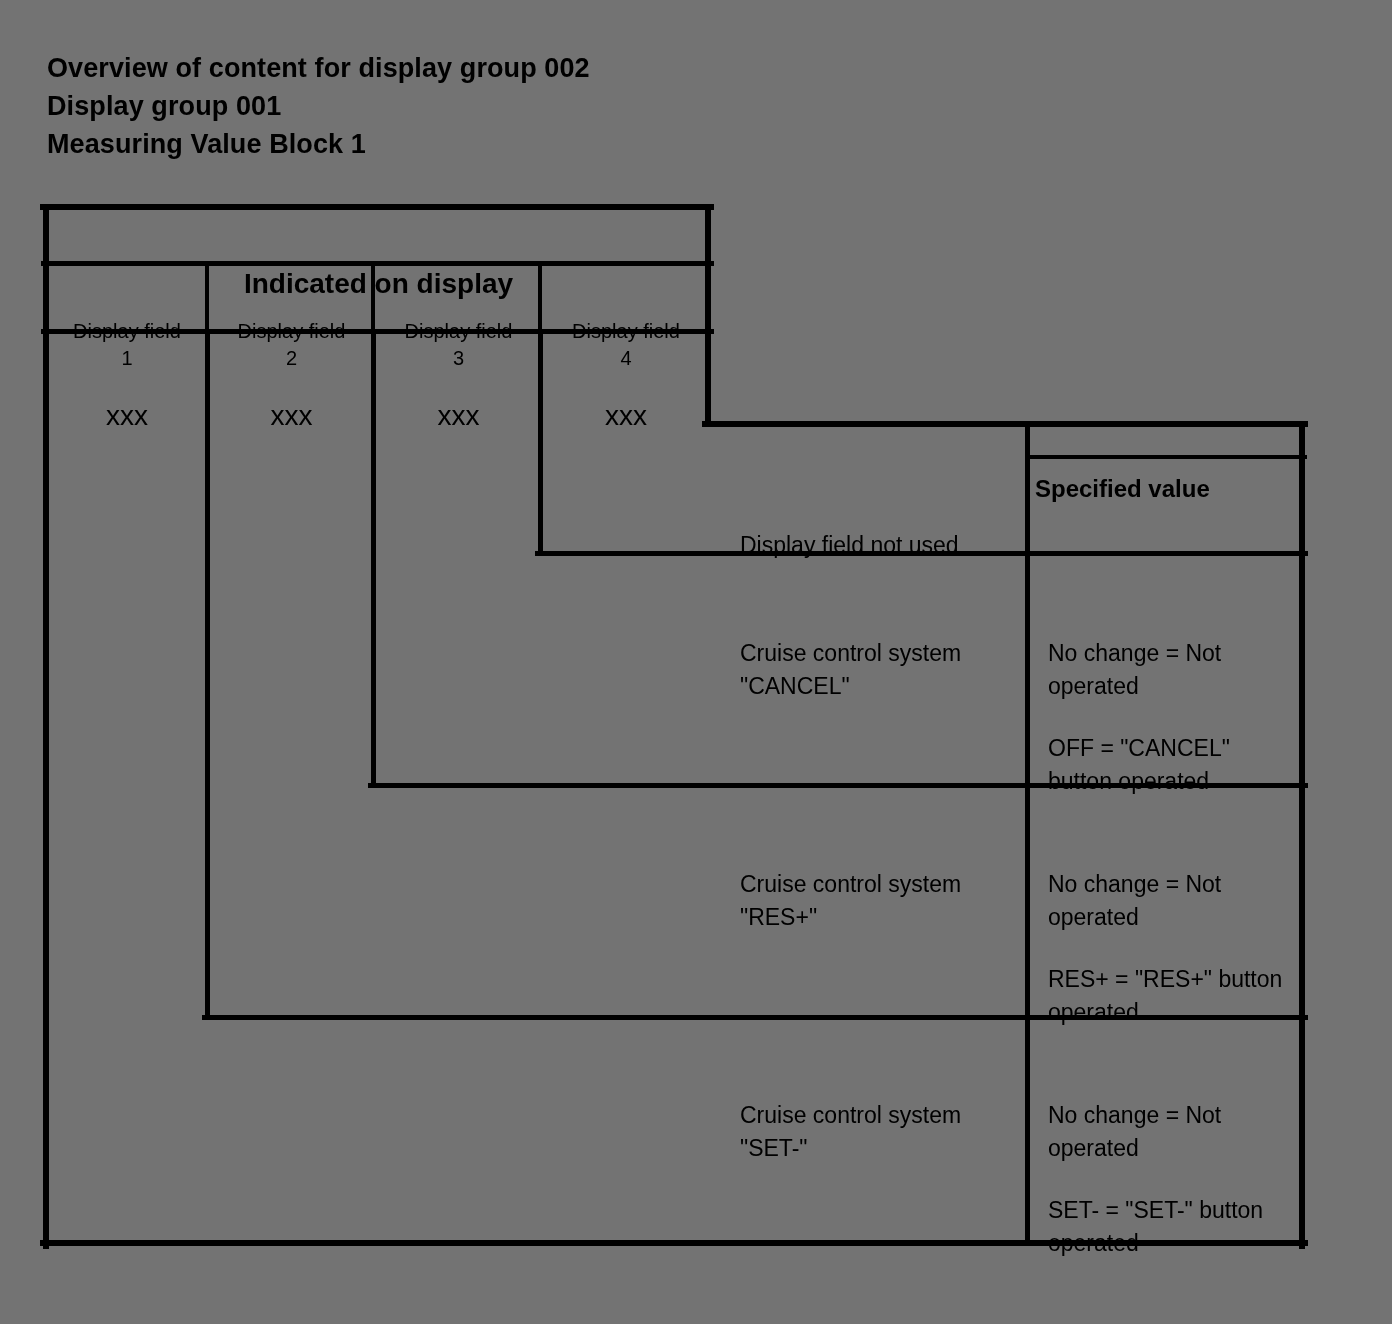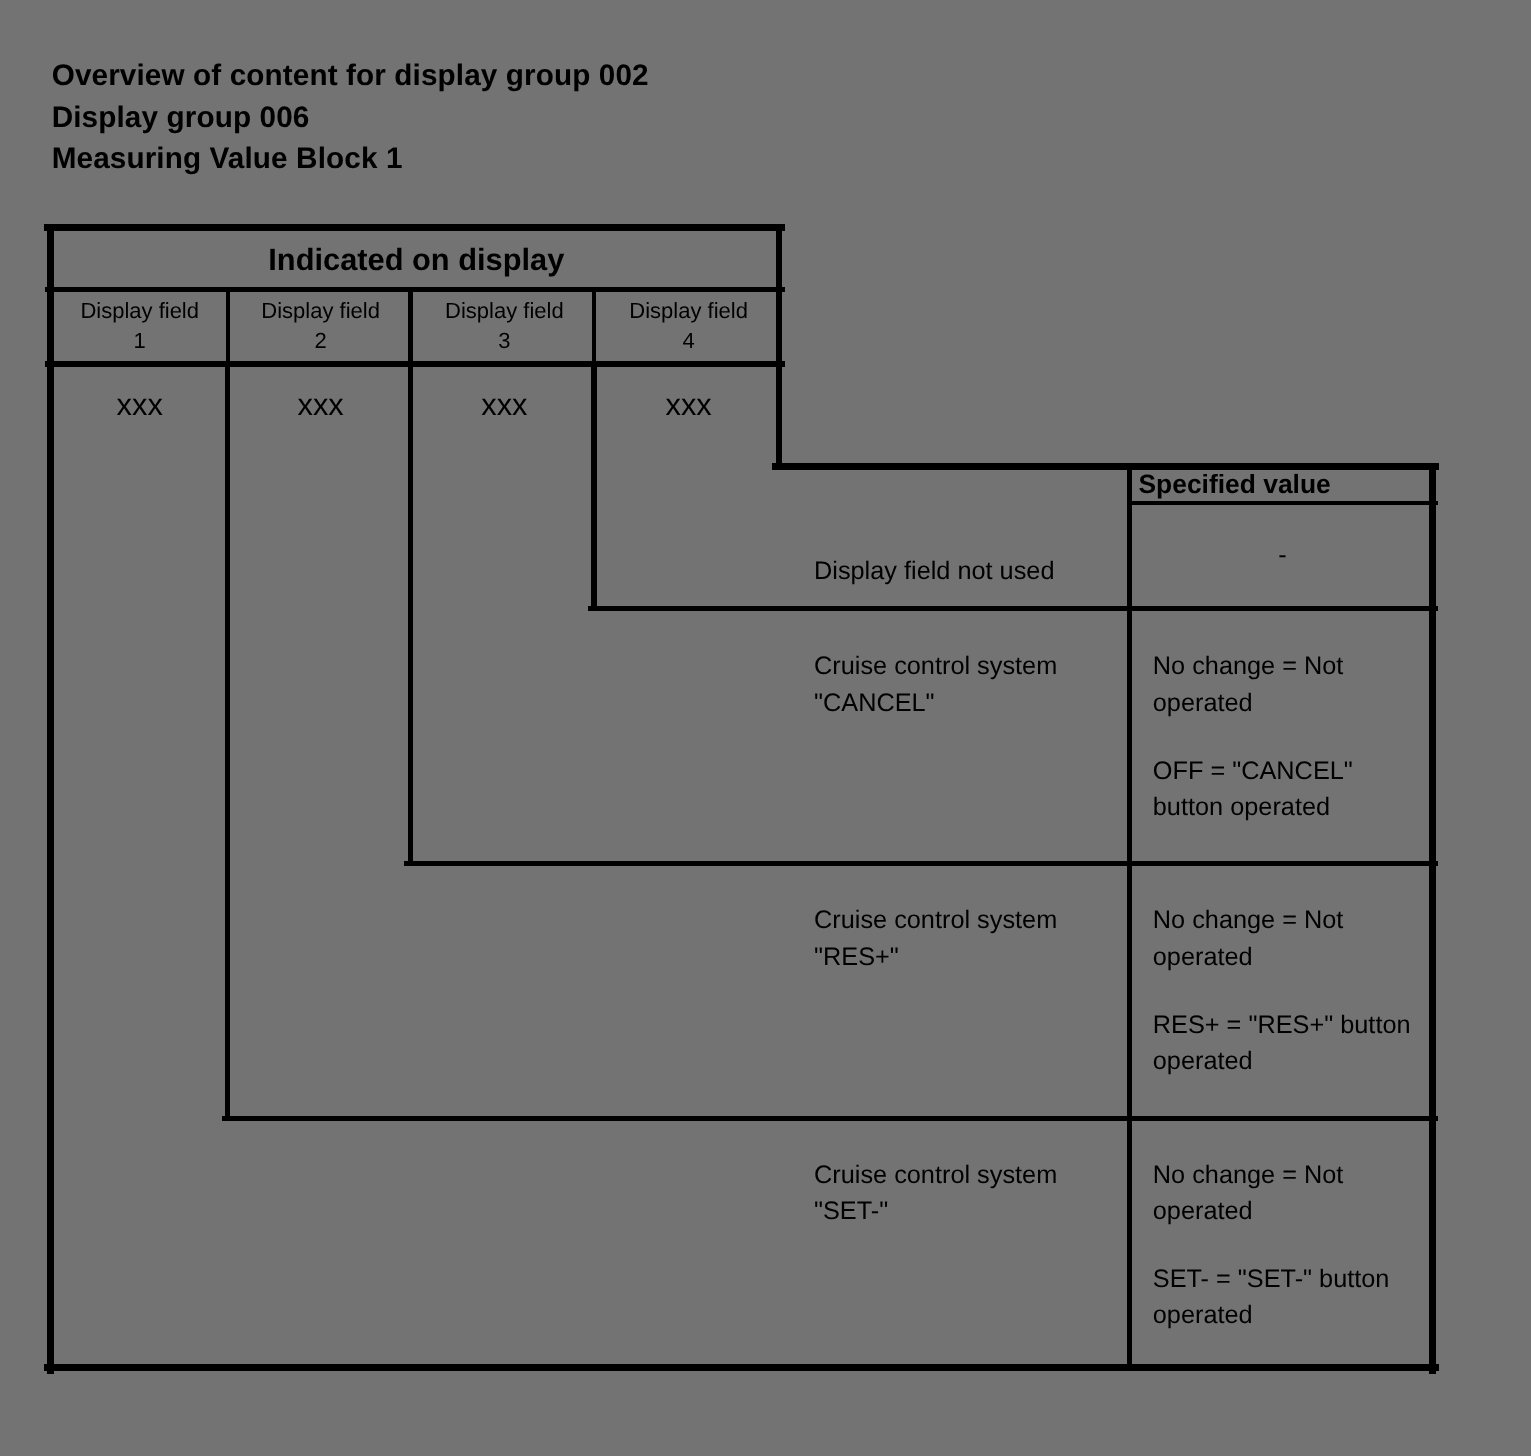--- a/index.html
+++ b/index.html
@@ -45,20 +45,21 @@
     pointer-events: none;
   }
 
   
   .cell-text {
     position: absolute;
     box-sizing: border-box;
     font-size: 23px;
     line-height: 31px;
     color: #000000;
+    margin-top: 48px;
   }
 
   .banner-title {
     font-size: 28px;
     font-weight: bold;
     text-align: center;
   }
   .col-head {
     font-size: 20px;
     text-align: center;
@@ -89,21 +90,21 @@
   }
   .para + .para { margin-top: 29px; }
 </style>
 </head>
 <body>
 
 <div id="page">
 
   <div class="heading-block">
     <div class="heading-line">Overview of content for display group 002</div>
-    <div class="heading-line">Display group 006</div>
+    <div class="heading-line">Display group 001</div>
     <div class="heading-line">Measuring Value Block 1</div>
   </div>
 
   <svg id="linework" viewBox="0 0 1392 1324" width="1392" height="1324" xmlns="http://www.w3.org/2000/svg" shape-rendering="crispEdges">
     <g stroke="#000000" fill="none" stroke-linecap="square">
 
       <path d="M 43 207 L 711 207" stroke-width="6"></path>
 
       <path d="M 708 207 L 708 421" stroke-width="6"></path>
 
@@ -162,21 +163,21 @@
     <span>4</span>
   </div>
 
   <div class="cell-text xxx-cell" style="left:47px; top:352px; width:160px;">xxx</div>
   <div class="cell-text xxx-cell" style="left:210px; top:352px; width:163px;">xxx</div>
   <div class="cell-text xxx-cell" style="left:377px; top:352px; width:163px;">xxx</div>
   <div class="cell-text xxx-cell" style="left:544px; top:352px; width:164px;">xxx</div>
 
   <div class="cell-text spec-head" style="left:1035px; top:425px; width:265px;">Specified value</div>
 
-  <div class="cell-text desc-cell" style="left:740px; top:502px; width:280px;">
+  <div class="cell-text desc-cell" style="left:740px; top:481px; width:280px;">
     <div>Display field not used</div>
   </div>
   <div class="cell-text value-dash" style="left:1035px; top:489px; width:262px;">-</div>
 
   <div class="cell-text desc-cell" style="left:740px; top:589px; width:285px;">
     <div>Cruise control system</div>
     <div>"CANCEL"</div>
   </div>
   <div class="cell-text value-cell" style="left:1048px; top:589px; width:248px;">
     <div class="para">No change = Not operated</div>

